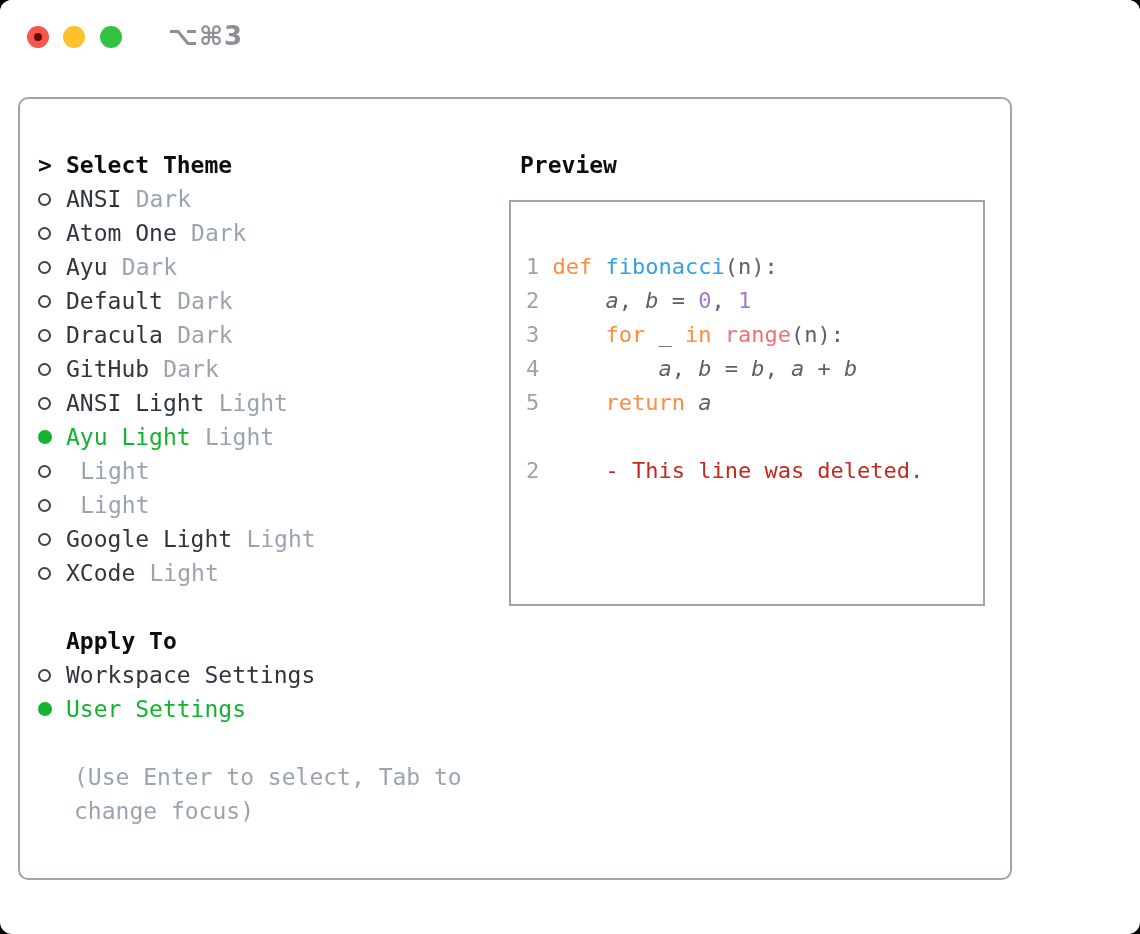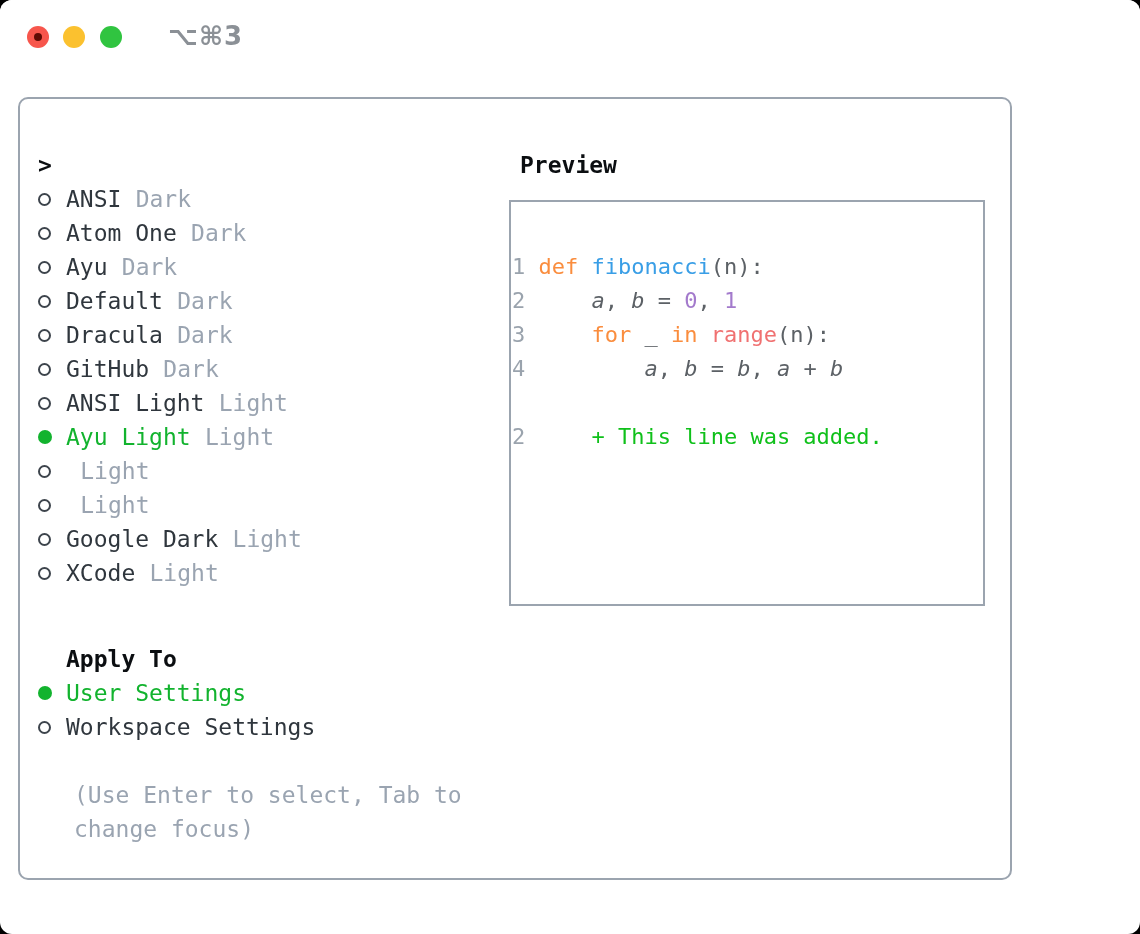--- a/index.html
+++ b/index.html
@@ -28,32 +28,32 @@
   .left-col { position:absolute; left:18px; top:49px; font-size:23px; }
   .row { display:flex; align-items:center; height:34px; white-space:pre; }
   .marker { width:28px; flex:0 0 28px; display:flex; align-items:center; }
   .prompt { font-weight:700; color:#0b0e11; }
   .circle { width:13px; height:13px; border:2px solid #3d444c; border-radius:50%; }
   .circle.sel { width:14px; height:14px; border:none; }
   .header-label { font-weight:700; color:#0b0e11; }
   .apply-header { font-weight:600; color:#0b0e11; }
   .item-label { color:#2f363d; }
   .variant { color:#9aa4b1; margin-left:0.62em; }
-  .apply-section { margin-top:52px; }
+  .apply-section { margin-top:34px; }
   .help {
     margin-top:34px; width:430px; line-height:34px; color:#9aa4b1; font-size:23px;margin-left:36px;
   }
   
   .preview-title {
     position:absolute; left:500px; top:49px; height:34px; line-height:34px;
     font-weight:700; font-size:23px; color:#0b0e11;
   }
   .preview-box {
     position:absolute; left:489px; top:101px; width:476px; height:406px;
-    border:2px solid #9ba4af; background:#fff; padding:48px 0 0 1px; overflow:hidden;
+    border:2px solid #9ba4af; background:#fff; padding:48px 0 0 15px; overflow:hidden;
   }
   .code-line { height:34px; line-height:34px; font-size:22px; white-space:pre; }
   .ln { display:inline-block; width:1ch; text-align:right; margin-right:1ch; }
   .tok-var { font-style:italic; }
 </style>
 </head>
 <body>
 
 <div class="window">
 
@@ -64,54 +64,56 @@
     <span class="light light-yellow" style="background: rgb(251, 193, 47);"></span>
     <span class="light light-green" style="background: rgb(48, 196, 64);"></span>
     <span class="shortcut">⌥⌘3</span>
   </div>
 
   <div class="panel">
 
     <div class="left-col">
       <div class="row">
         <span class="marker prompt">&gt;</span>
+        <span class="header-label">Select Theme</span>
       </div>
       <div id="theme-list">
           <div class="row"><span class="marker"><span class="circle"></span></span><span class="item-label">ANSI</span><span class="variant">Dark</span></div>
           <div class="row"><span class="marker"><span class="circle"></span></span><span class="item-label">Atom One</span><span class="variant">Dark</span></div>
           <div class="row"><span class="marker"><span class="circle"></span></span><span class="item-label">Ayu</span><span class="variant">Dark</span></div>
           <div class="row"><span class="marker"><span class="circle"></span></span><span class="item-label">Default</span><span class="variant">Dark</span></div>
           <div class="row"><span class="marker"><span class="circle"></span></span><span class="item-label">Dracula</span><span class="variant">Dark</span></div>
           <div class="row"><span class="marker"><span class="circle"></span></span><span class="item-label">GitHub</span><span class="variant">Dark</span></div>
           <div class="row"><span class="marker"><span class="circle"></span></span><span class="item-label">ANSI Light</span><span class="variant">Light</span></div>
           <div class="row"><span class="marker"><span class="circle sel" style="background: rgb(18, 179, 46);"></span></span><span class="item-label" style="color: rgb(18, 179, 46);">Ayu Light</span><span class="variant">Light</span></div>
           <div class="row"><span class="marker"><span class="circle"></span></span><span class="variant">Light</span></div>
           <div class="row"><span class="marker"><span class="circle"></span></span><span class="variant">Light</span></div>
-          <div class="row"><span class="marker"><span class="circle"></span></span><span class="item-label">Google Dark</span><span class="variant">Light</span></div>
+          <div class="row"><span class="marker"><span class="circle"></span></span><span class="item-label">Google Light</span><span class="variant">Light</span></div>
           <div class="row"><span class="marker"><span class="circle"></span></span><span class="item-label">XCode</span><span class="variant">Light</span></div>
         </div>
 
       <div class="apply-section">
         <div class="row">
           <span class="marker"></span>
           <span class="apply-header">Apply To</span>
         </div>
         <div id="apply-list">
+            <div class="row"><span class="marker"><span class="circle"></span></span><span class="item-label">Workspace Settings</span></div>
             <div class="row"><span class="marker"><span class="circle sel" style="background: rgb(18, 179, 46);"></span></span><span class="item-label" style="color: rgb(18, 179, 46);">User Settings</span></div>
-            <div class="row"><span class="marker"><span class="circle"></span></span><span class="item-label">Workspace Settings</span></div>
           </div>
       </div>
 
       <div class="help">(Use Enter to select, Tab to change focus)</div>
     </div>
 
     <div class="preview-title">Preview</div>
     <div class="preview-box" id="preview-box">
         <div class="code-line"><span class="ln" style="color: rgb(154, 163, 173);">1</span><span style="color: rgb(250, 141, 62);">def</span><span style="color: rgb(92, 97, 102);"> </span><span style="color: rgb(57, 158, 230);">fibonacci</span><span style="color: rgb(92, 97, 102);">(n):</span></div>
         <div class="code-line"><span class="ln" style="color: rgb(154, 163, 173);">2</span><span style="color: rgb(92, 97, 102);">    </span><span class="tok-var" style="color: rgb(92, 97, 102);">a</span><span style="color: rgb(92, 97, 102);">, </span><span class="tok-var" style="color: rgb(92, 97, 102);">b</span><span style="color: rgb(92, 97, 102);"> = </span><span style="color: rgb(163, 122, 204);">0</span><span style="color: rgb(92, 97, 102);">, </span><span style="color: rgb(163, 122, 204);">1</span></div>
         <div class="code-line"><span class="ln" style="color: rgb(154, 163, 173);">3</span><span style="color: rgb(92, 97, 102);">    </span><span style="color: rgb(250, 141, 62);">for</span><span style="color: rgb(92, 97, 102);"> _ </span><span style="color: rgb(250, 141, 62);">in</span><span style="color: rgb(92, 97, 102);"> </span><span style="color: rgb(240, 113, 113);">range</span><span style="color: rgb(92, 97, 102);">(n):</span></div>
         <div class="code-line"><span class="ln" style="color: rgb(154, 163, 173);">4</span><span style="color: rgb(92, 97, 102);">        </span><span class="tok-var" style="color: rgb(92, 97, 102);">a</span><span style="color: rgb(92, 97, 102);">, </span><span class="tok-var" style="color: rgb(92, 97, 102);">b</span><span style="color: rgb(92, 97, 102);"> = </span><span class="tok-var" style="color: rgb(92, 97, 102);">b</span><span style="color: rgb(92, 97, 102);">, </span><span class="tok-var" style="color: rgb(92, 97, 102);">a</span><span style="color: rgb(92, 97, 102);"> + </span><span class="tok-var" style="color: rgb(92, 97, 102);">b</span></div>
+        <div class="code-line"><span class="ln" style="color: rgb(154, 163, 173);">5</span><span style="color: rgb(92, 97, 102);">    </span><span style="color: rgb(250, 141, 62);">return</span><span style="color: rgb(92, 97, 102);"> </span><span class="tok-var" style="color: rgb(92, 97, 102);">a</span></div>
         <div class="code-line"><span class="ln" style="color: rgb(154, 163, 173);"></span></div>
-        <div class="code-line"><span class="ln" style="color: rgb(154, 163, 173);">2</span><span style="color: rgb(15, 192, 26);">    + This line was added.</span></div>
+        <div class="code-line"><span class="ln" style="color: rgb(154, 163, 173);">2</span><span style="color: rgb(197, 39, 31);">    - This line was deleted.</span></div>
       </div>
 
   </div>
 </div>
 
 </body></html>

